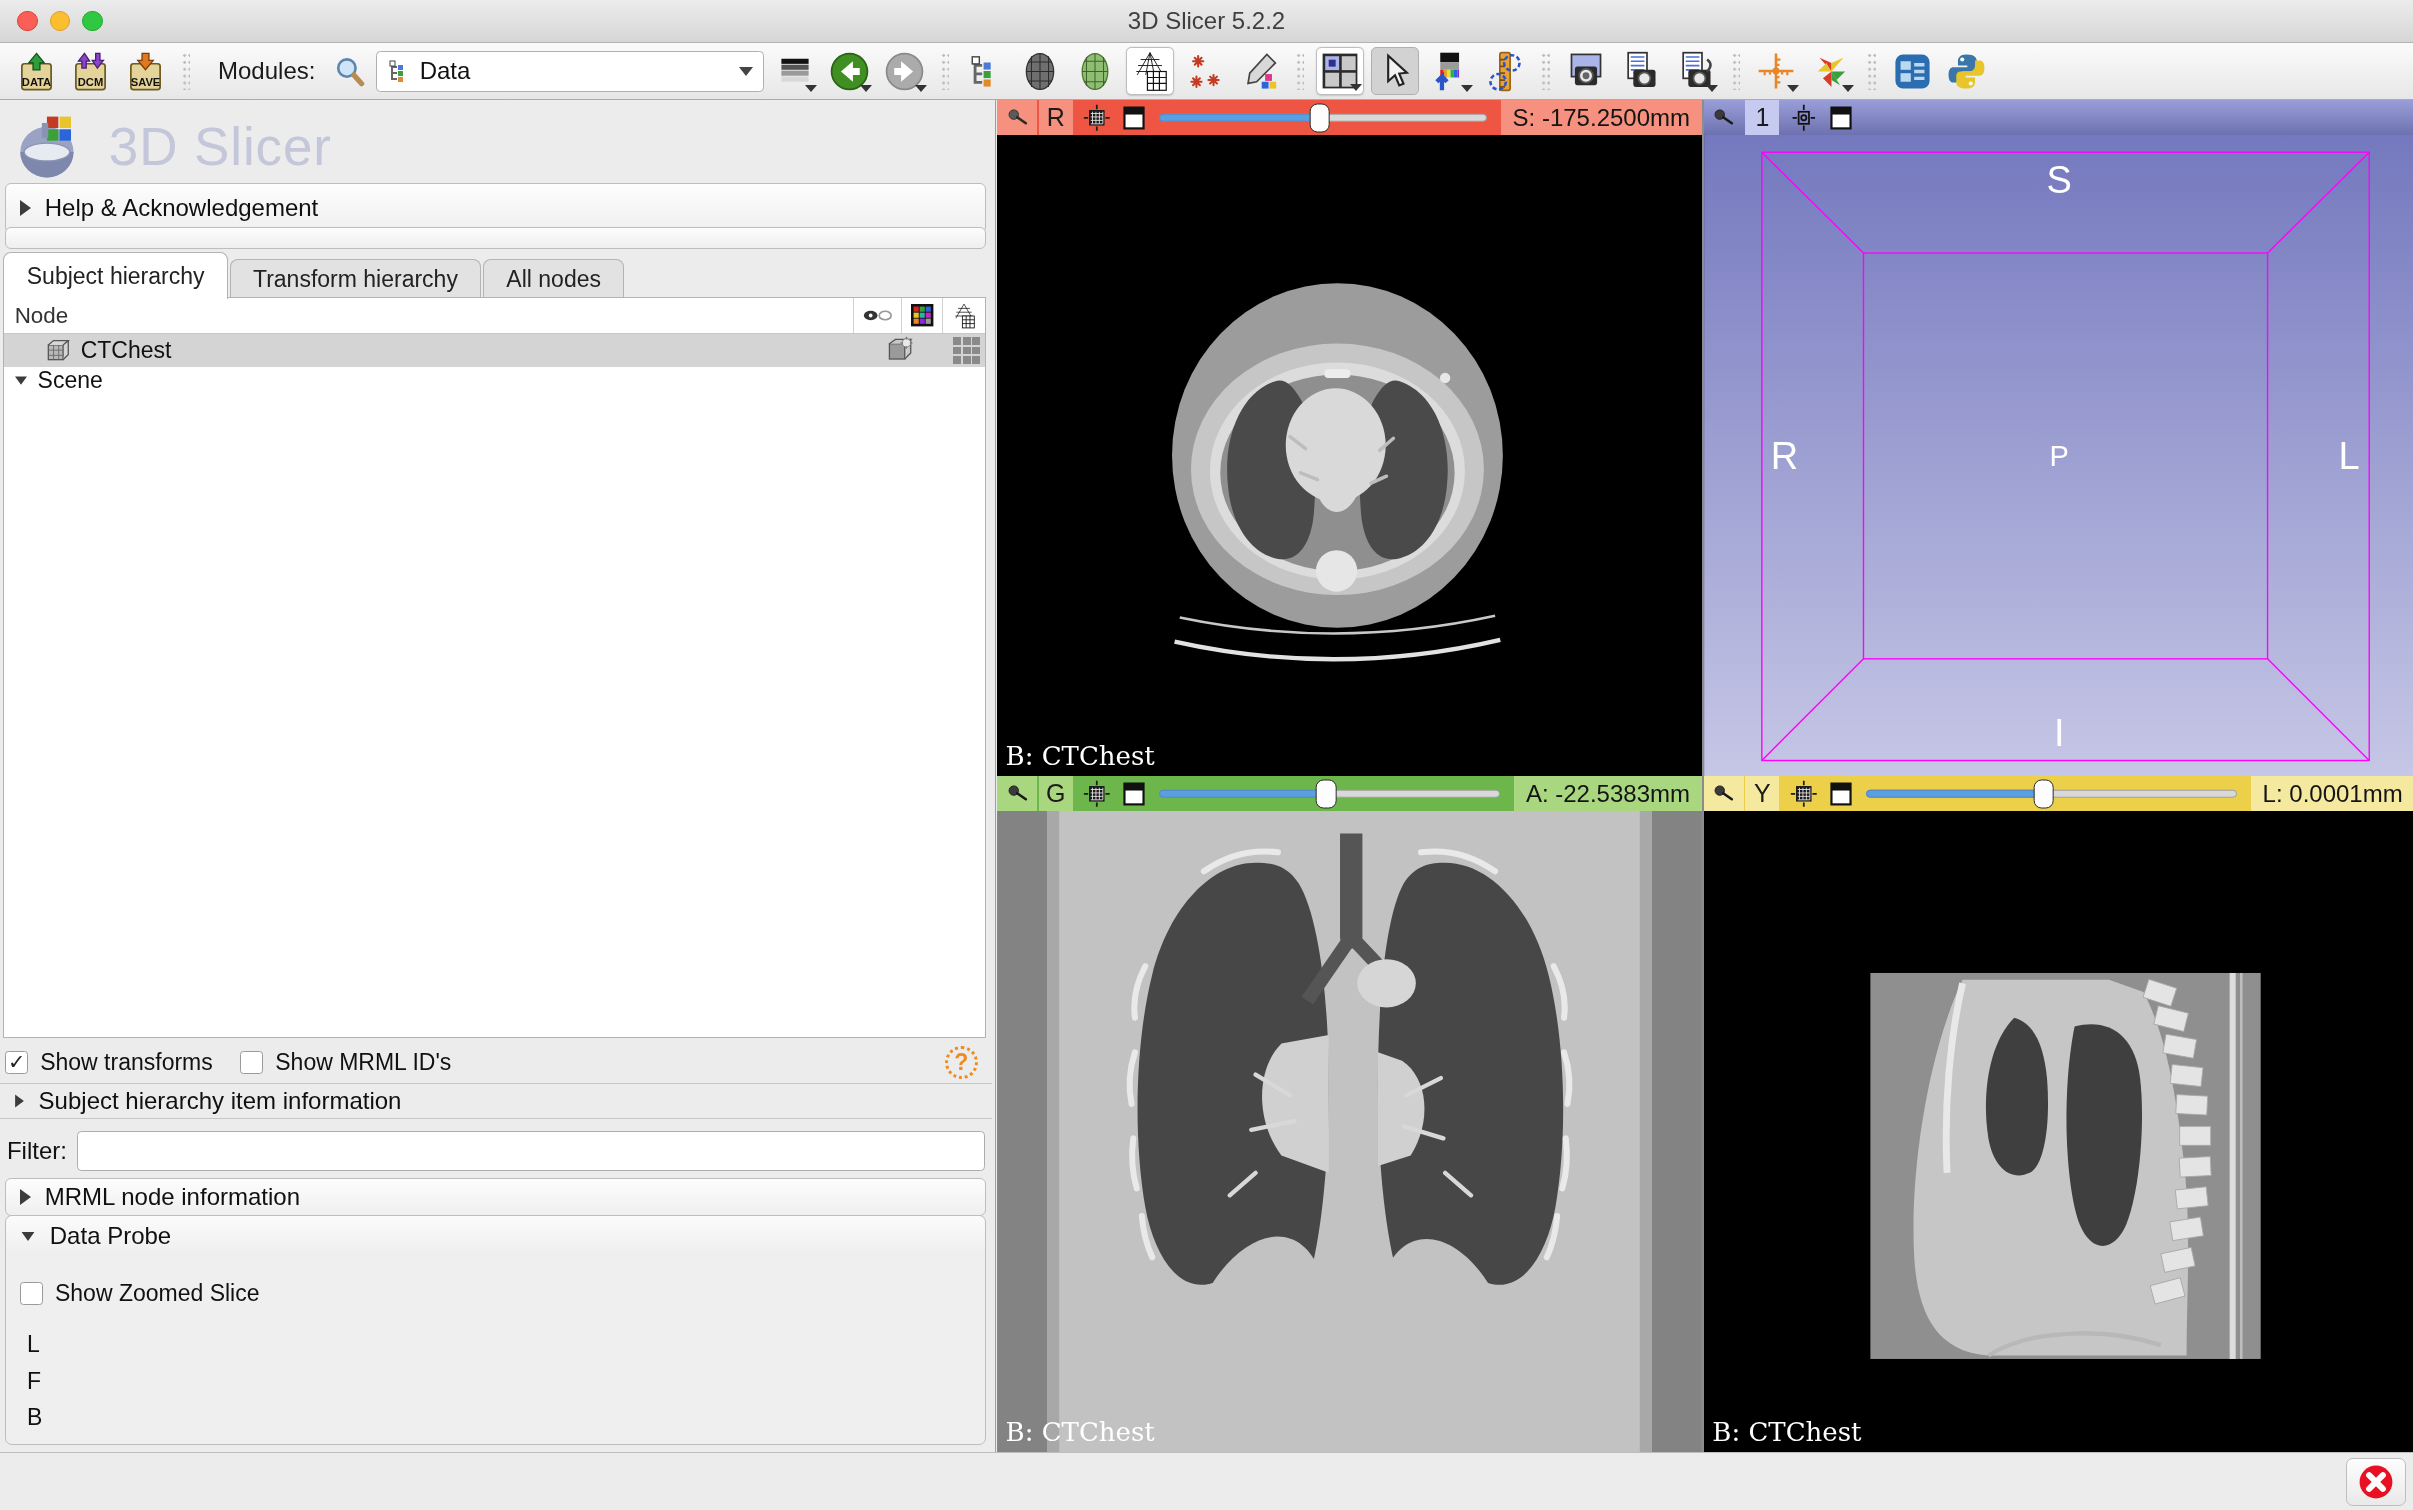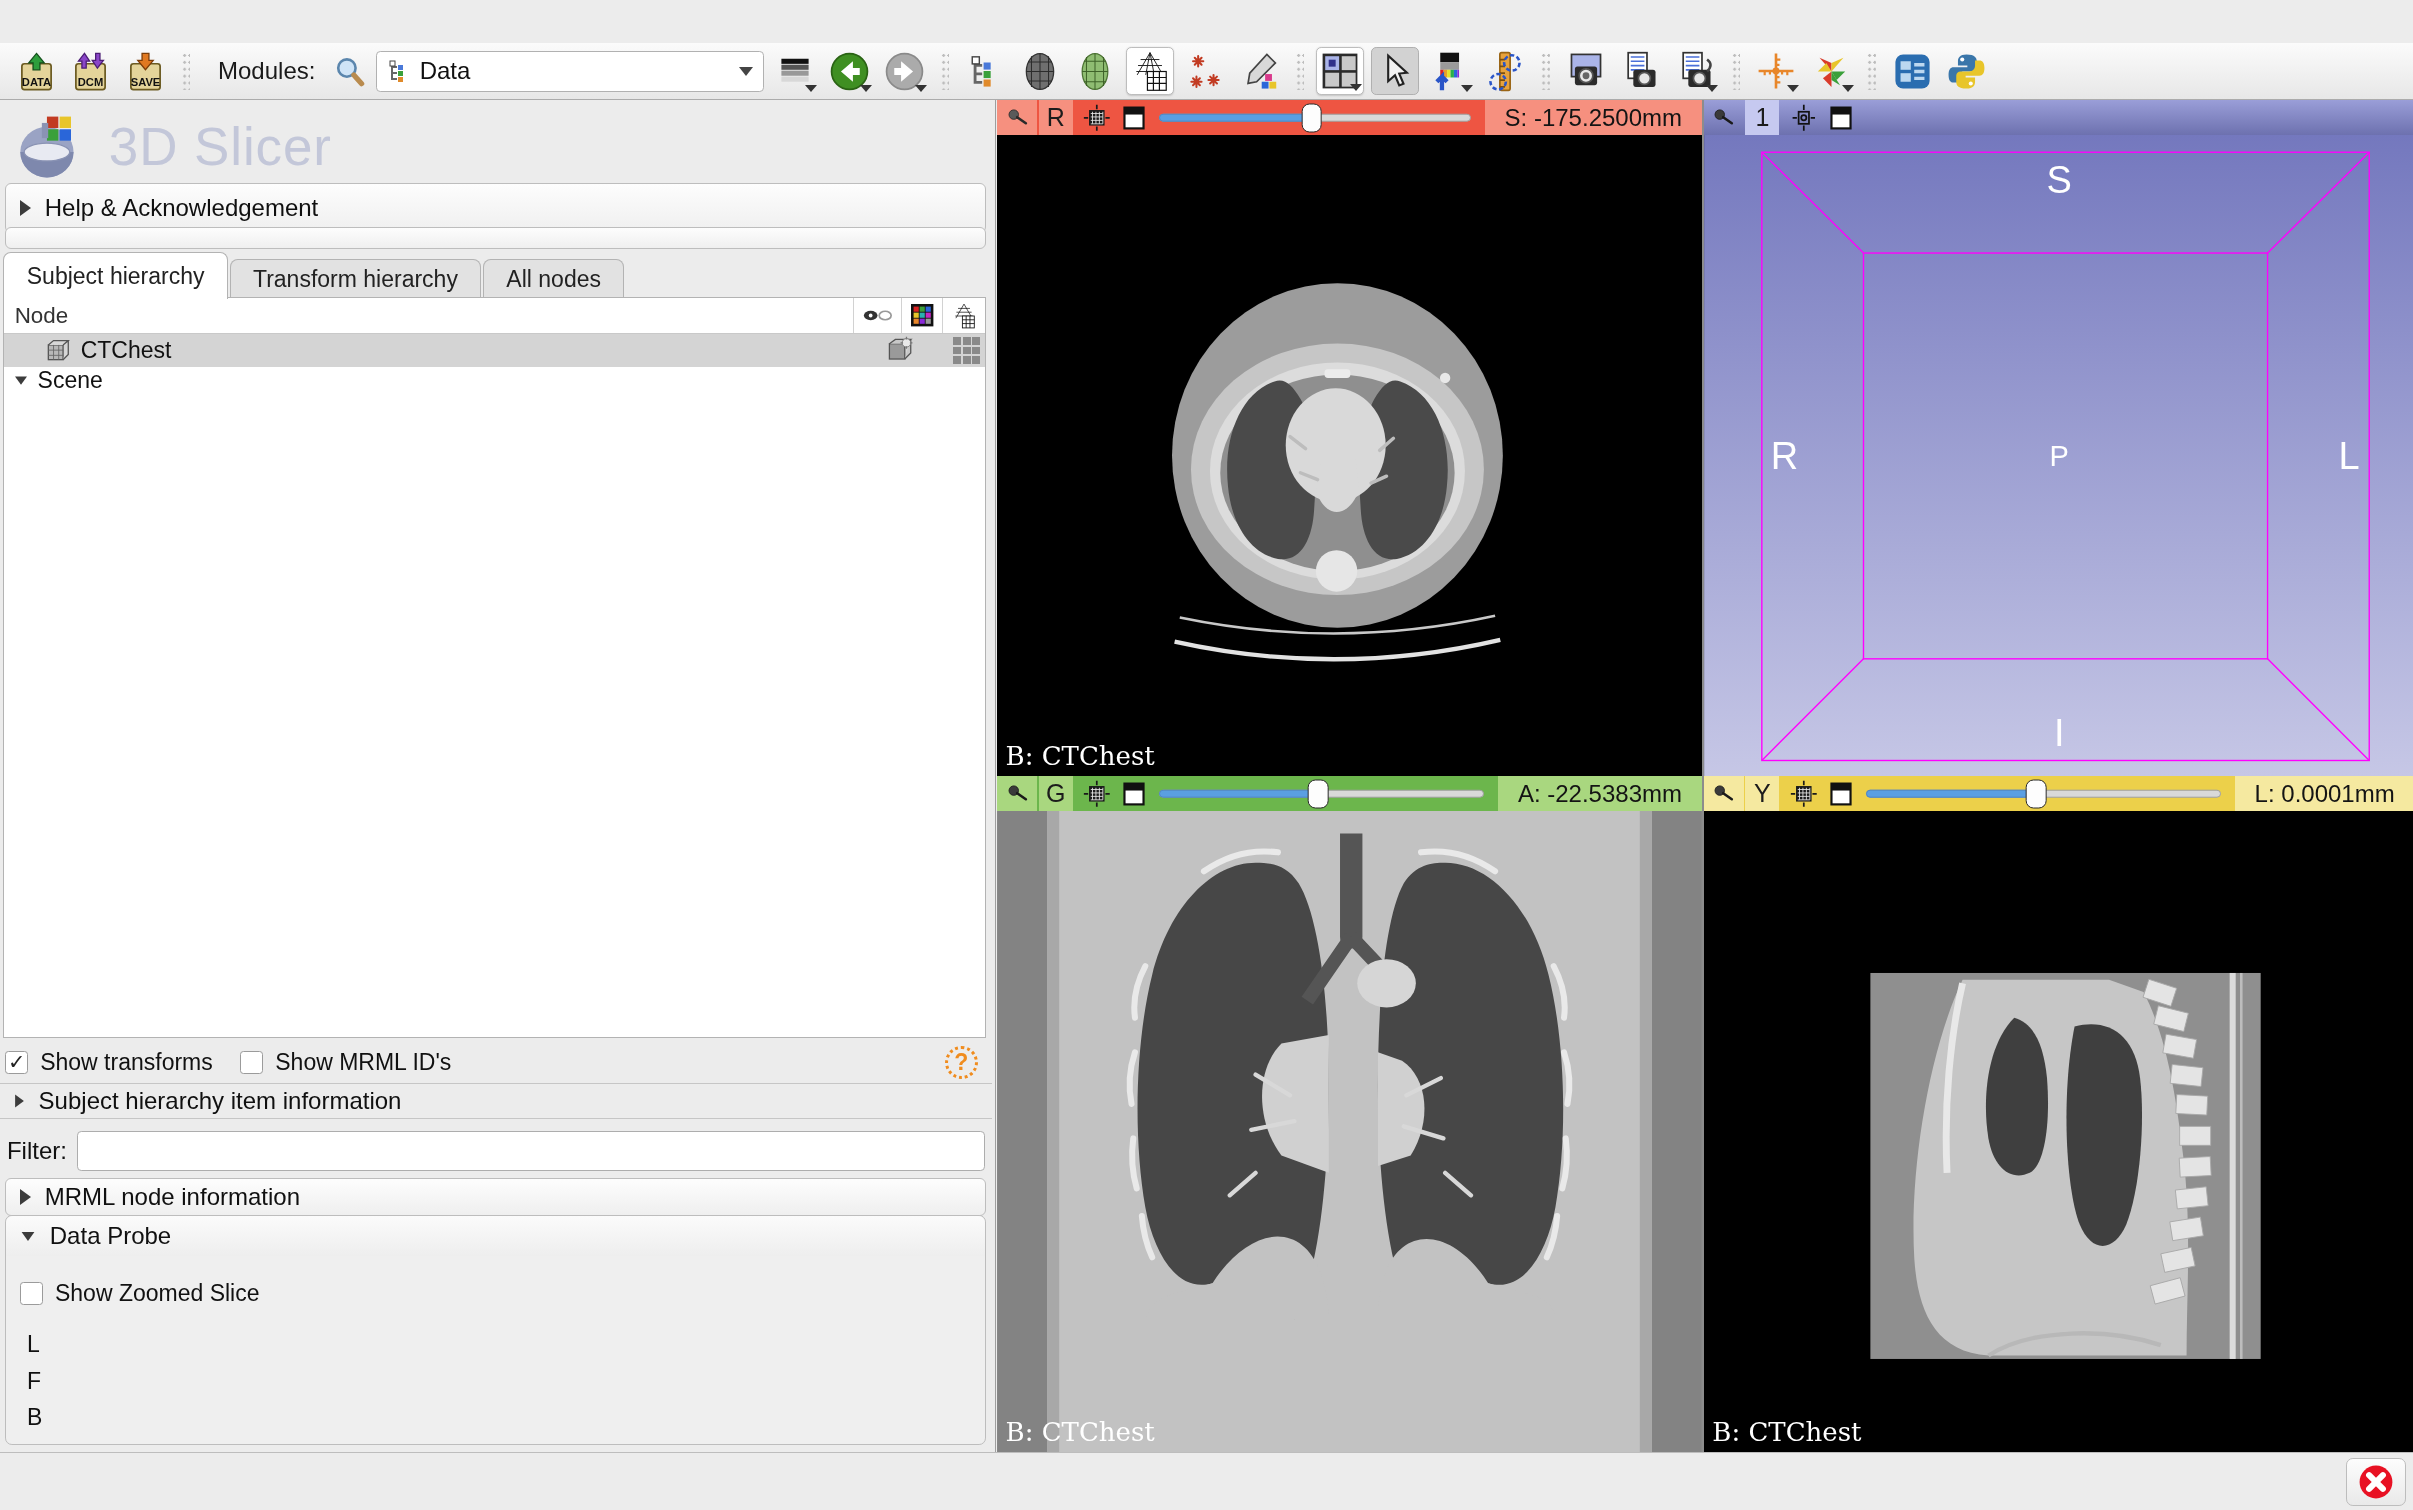--- a/index.html
+++ b/index.html
@@ -97,41 +97,49 @@
   .seg-pin { width:40px; }
   .seg-label { width:34px; margin-left:1.7px; font-size:25px; color:#1c1c1c; }
   .bar-icon { margin-left:10.3px; display:flex; align-items:center; }
   .slider { flex:1; position:relative; height:100%; margin:0 13.8px 0 12px; --pos:50%; }
   .slider .track { position:absolute; left:0; right:0; top:50%; height:8.6px; transform:translateY(-50%);
     background:#d9d9d9; border-radius:4.3px; border:0.9px solid #9f9f9f; }
   .slider .fill { position:absolute; left:0; width:var(--pos); top:50%; height:8.6px; transform:translateY(-50%);
     background:#5a9fe2; border-radius:4.3px 0 0 4.3px; border:0.9px solid #4d86c2; }
   .slider .handle { position:absolute; left:var(--pos); top:50%; transform:translate(-50%,-50%);
     width:20.7px; height:29px; background:#fdfdfd; border:1.7px solid #2a2a2a; border-radius:7.8px; }
-  .seg-value { margin-left:auto; padding:0 20px; font-size:24px; color:#141414; }
+  .seg-value { margin-left:auto; padding:0 12px; font-size:24px; color:#141414; }
 
   .bar3d { background:linear-gradient(#9a9ed8,#6d71af); }
   .bar3d .seg-label { background:#c6c9f0; }
   .bar3d .seg-pin { background:transparent; }
 
   .vp { position:relative; background:#000; overflow:hidden; }
   .vp svg.scene { position:absolute; inset:0; }
   .vol-label { position:absolute; left:8.6px; bottom:5.2px; font-family:"DejaVu Serif", serif;
     font-size:26px; color:#ffffff;margin-top:12px; }
   .orient { position:absolute; color:#fff; font-size:38px; }
 
   
   .mini-grid { display:grid; grid-template-columns:repeat(3,7.8px); grid-auto-rows:7.8px; gap:1.7px; }
   .mini-grid i { background:#8a8a8a; }
 </style>
 </head>
 <body>
 
 <div class="screen">
 
+  <div class="titlebar">
+    <div class="traffic">
+      <div class="light red"></div>
+      <div class="light yellow"></div>
+      <div class="light green"></div>
+    </div>
+    <div class="title-text">3D Slicer 5.2.2</div>
+  </div>
 
   <div class="toolbar">
     <div class="tbtn">
       <svg width="43" height="43" viewBox="0 0 50 50">
         <rect x="8" y="16" width="34" height="30" rx="3" fill="#e4d49a" stroke="#6b5a21" stroke-width="2"></rect>
         <path d="M25 4 l9 11 h-5 v8 h-8 v-8 h-5 z" fill="#2e9e3c" stroke="#14501c" stroke-width="1.5"></path>
         <text x="25" y="42" font-size="13" font-weight="bold" text-anchor="middle" fill="#111">DATA</text>
       </svg>
     </div>
     <div class="tbtn">

